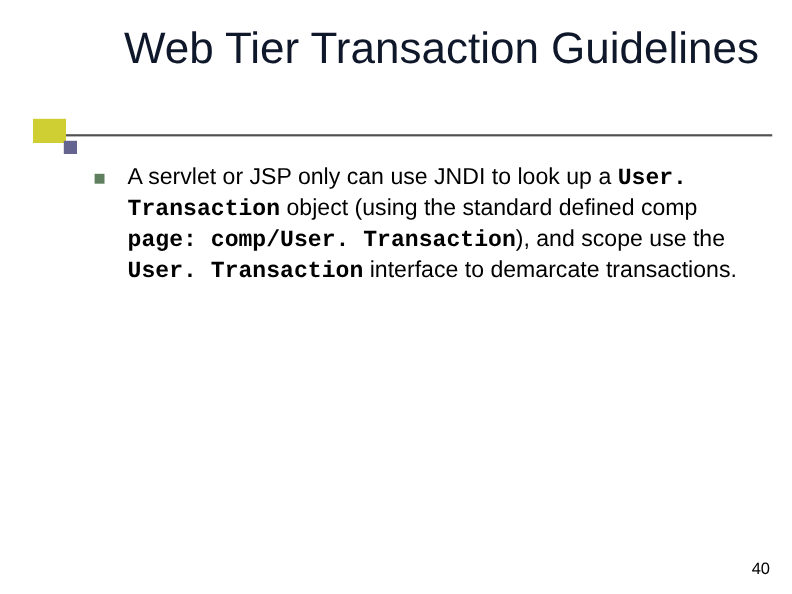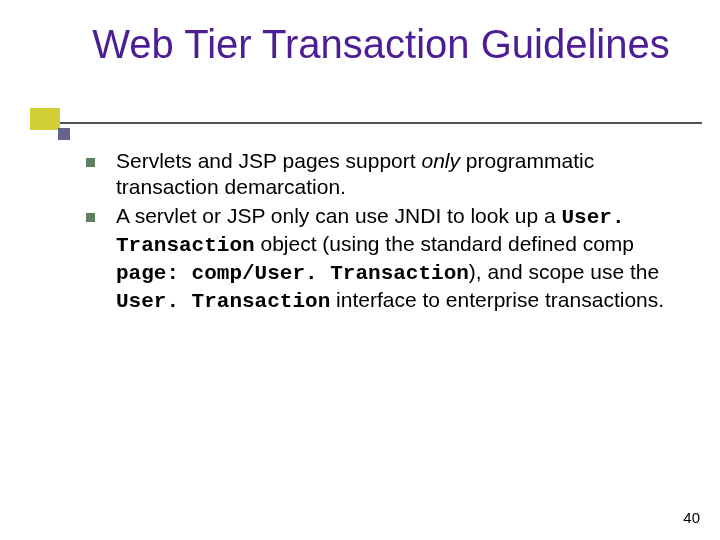--- a/index.html
+++ b/index.html
@@ -17,22 +17,22 @@
     position: absolute;
     top: 22px;
     left: 48px;
     right: 30px;
   }
   .title {
     font-size: 40px;
     line-height: 1.12;
     font-family: Verdana, Arial, sans-serif;
     font-weight: 400;
-    color: #4c1d95;
-    text-align: center;
+    color: #0f172a;
+    text-align: right;
     margin-left: 24px;
   }
   .title-underline {
     position: absolute;
     left: 54px;
     right: 18px;
     top: 122px;
     height: 2px;
     background: #525252;
   }
@@ -100,21 +100,18 @@
 <div class="title-wrap">
   <div class="title">Web Tier Transaction Guidelines</div>
 </div>
 <div class="title-underline"></div>
 <div class="title-box-yellow"></div>
 <div class="title-box-blue"></div>
 
 <div class="content">
   <ul class="bullets">
     <li>
-      <span>Servlets and JSP pages support </span><span class="only">only</span><span> programmatic transaction demarcation.</span>
-    </li>
-    <li>
-      <span>A servlet or JSP only can use JNDI to look up a </span><span class="code">User. Transaction</span><span> object (using the standard defined comp </span><span class="code">page: comp/User. Transaction</span><span>), and scope use the </span><span class="code">User. Transaction</span><span> interface to enterprise transactions.</span>
+      <span>A servlet or JSP only can use JNDI to look up a </span><span class="code">User. Transaction</span><span> object (using the standard defined comp </span><span class="code">page: comp/User. Transaction</span><span>), and scope use the </span><span class="code">User. Transaction</span><span> interface to demarcate transactions.</span>
     </li>
   </ul>
 </div>
 
 <div class="page-num">40</div>
 
 </body></html>

